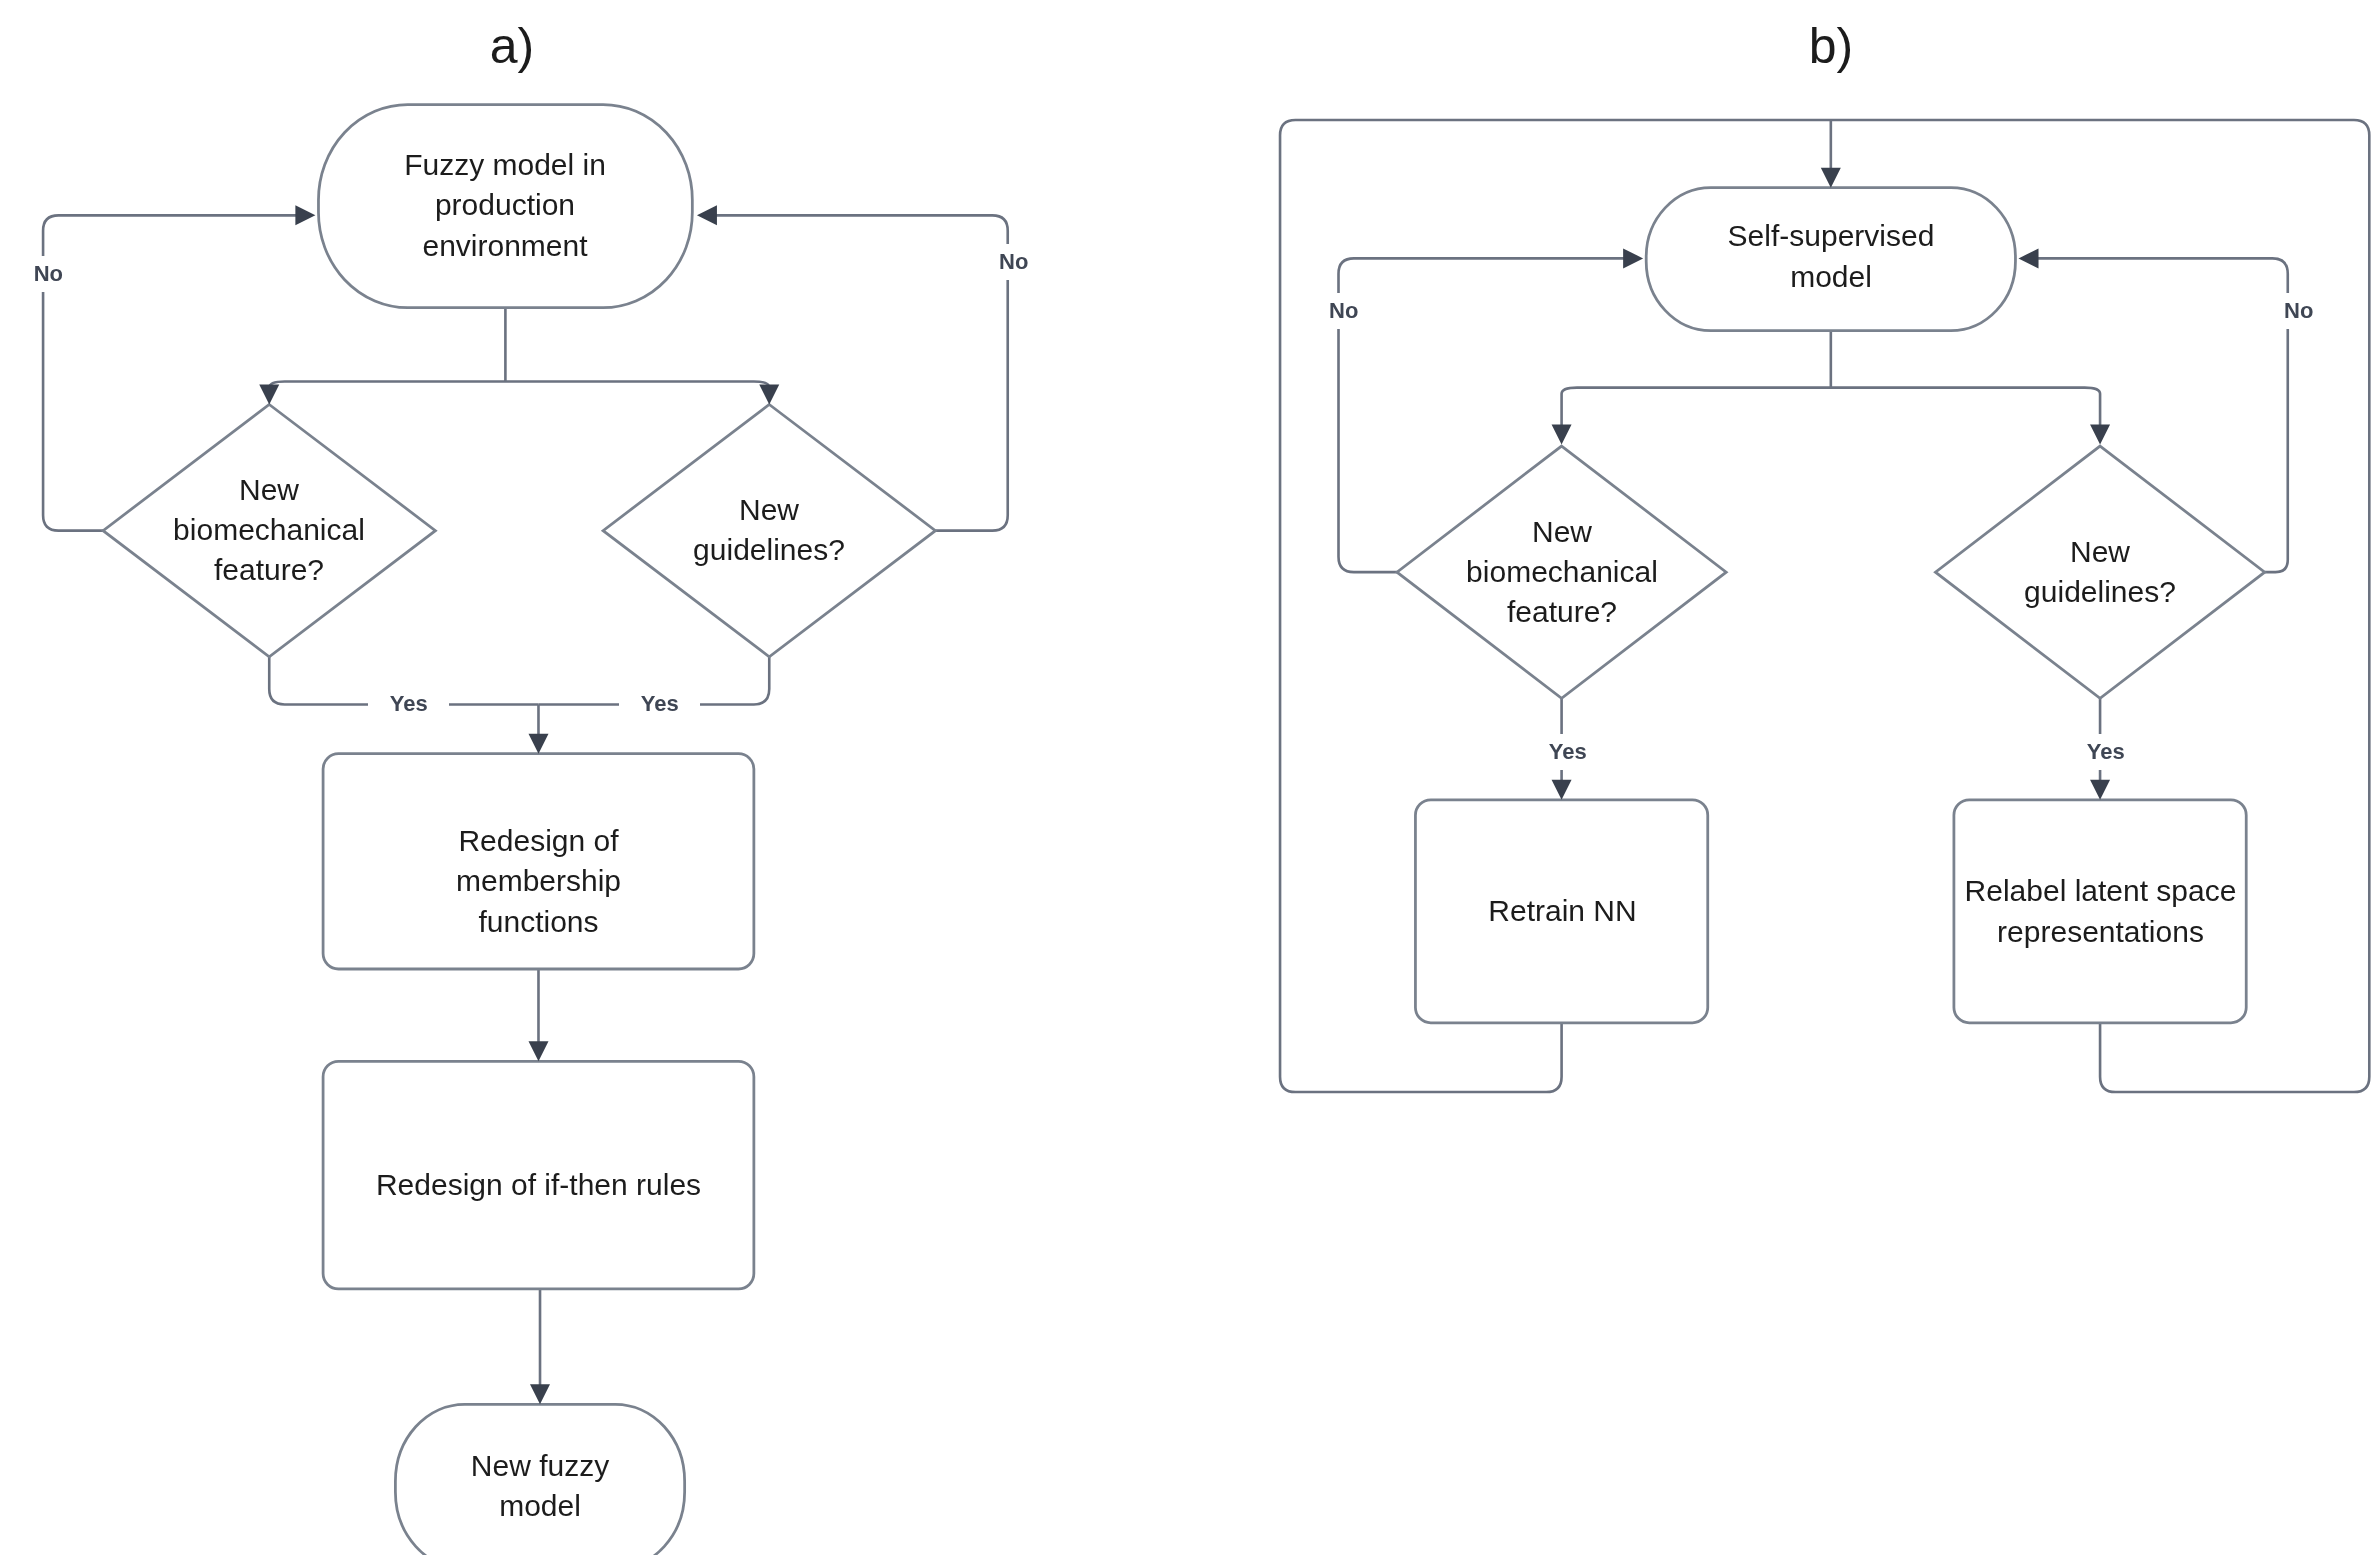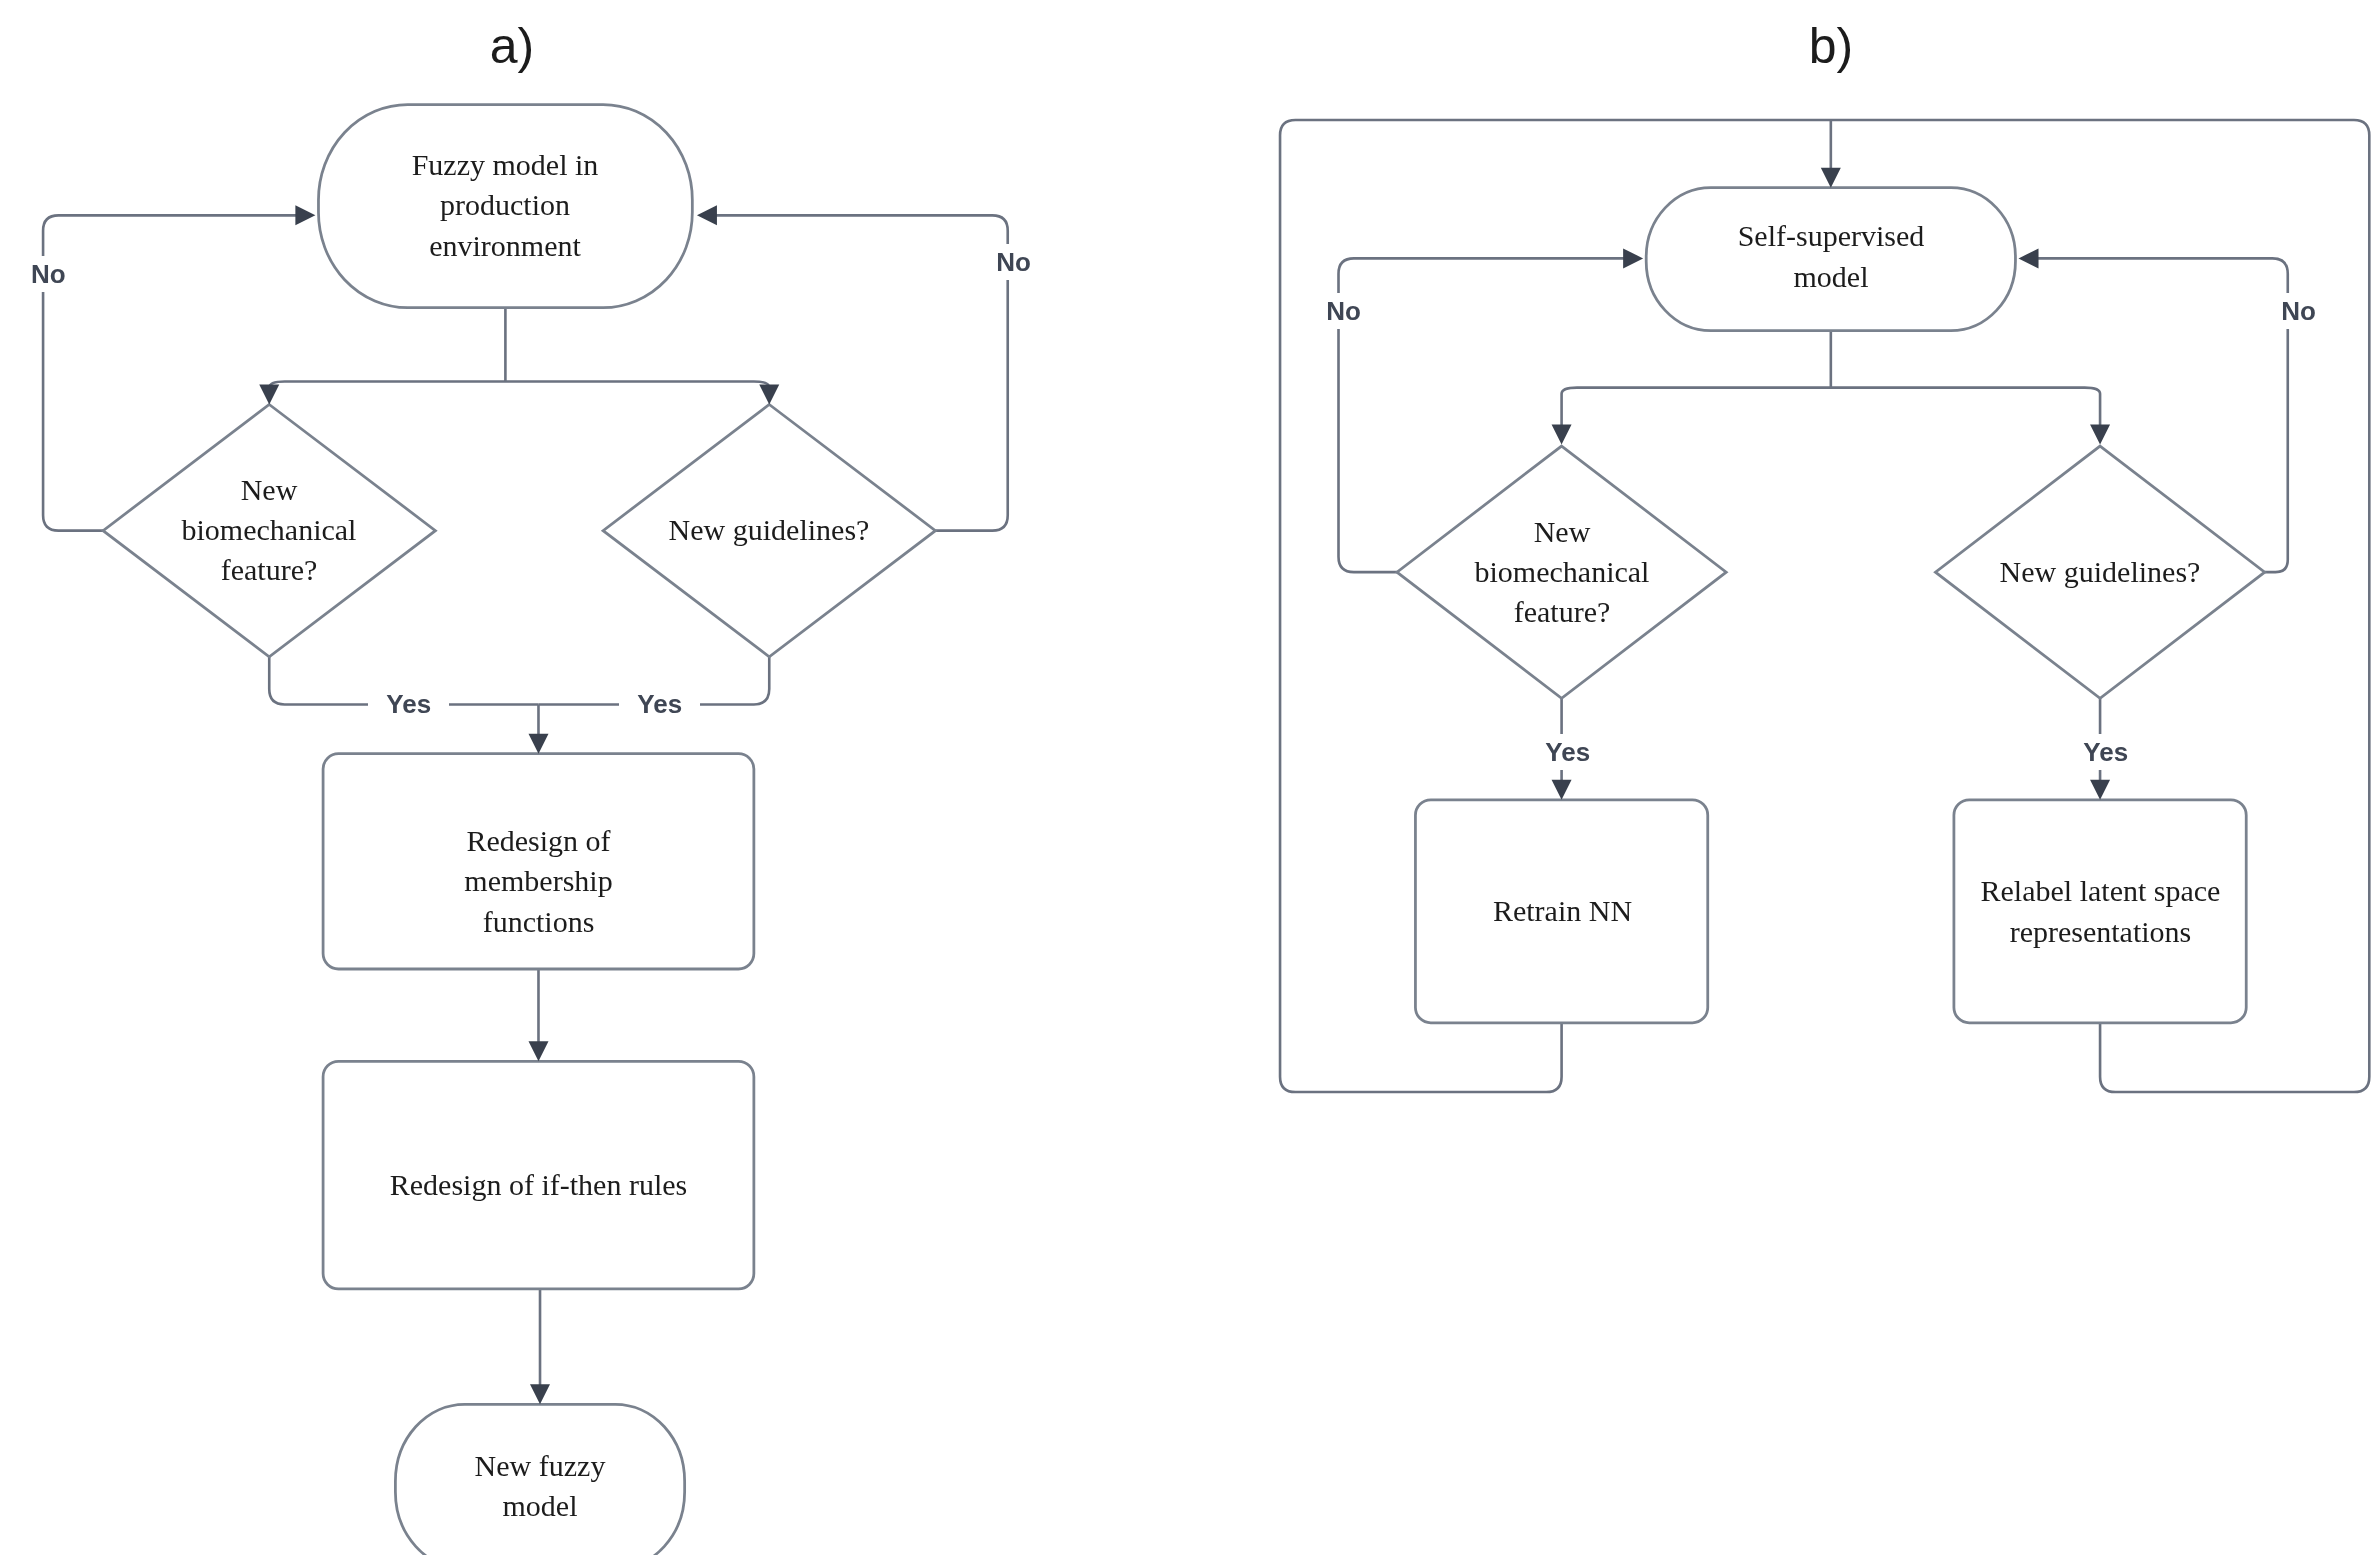--- a/index.html
+++ b/index.html
@@ -9,24 +9,24 @@
   html,body{margin:0;padding:0;background:var(--background);}
   #figure{
     position:relative; width:2377px; height:1555px; background:var(--background);
     font-family:"Liberation Sans", sans-serif; overflow:hidden;
   }
   #flow-svg{position:absolute;left:0;top:0;width:100%;height:100%;}
   .lbl{
     position:absolute; display:flex; align-items:center; justify-content:center;
     text-align:center; color:var(--text);
   }
-  .node-lbl{font-size:30px; line-height:1.34;font-family:Liberation Serif, serif;}
+  .node-lbl{font-size:30px; line-height:1.34;}
   .title-lbl{font-size:50px; line-height:1;}
   .tag{
-    font-size:26px; font-weight:bold; color:var(--tag);
+    font-size:22px; font-weight:bold; color:var(--tag);
     background:var(--background); padding:0 5.2px; line-height:1;
   }
   svg path.connector{fill:none; stroke:var(--line); stroke-width:1.7;}
   svg .shape{fill:var(--background); stroke:var(--shape-stroke); stroke-width:1.8;}
   svg polygon.ah{fill:var(--arrow); stroke:none;}
 </style>
 </head>
 <body>
 
 <div id="figure">

